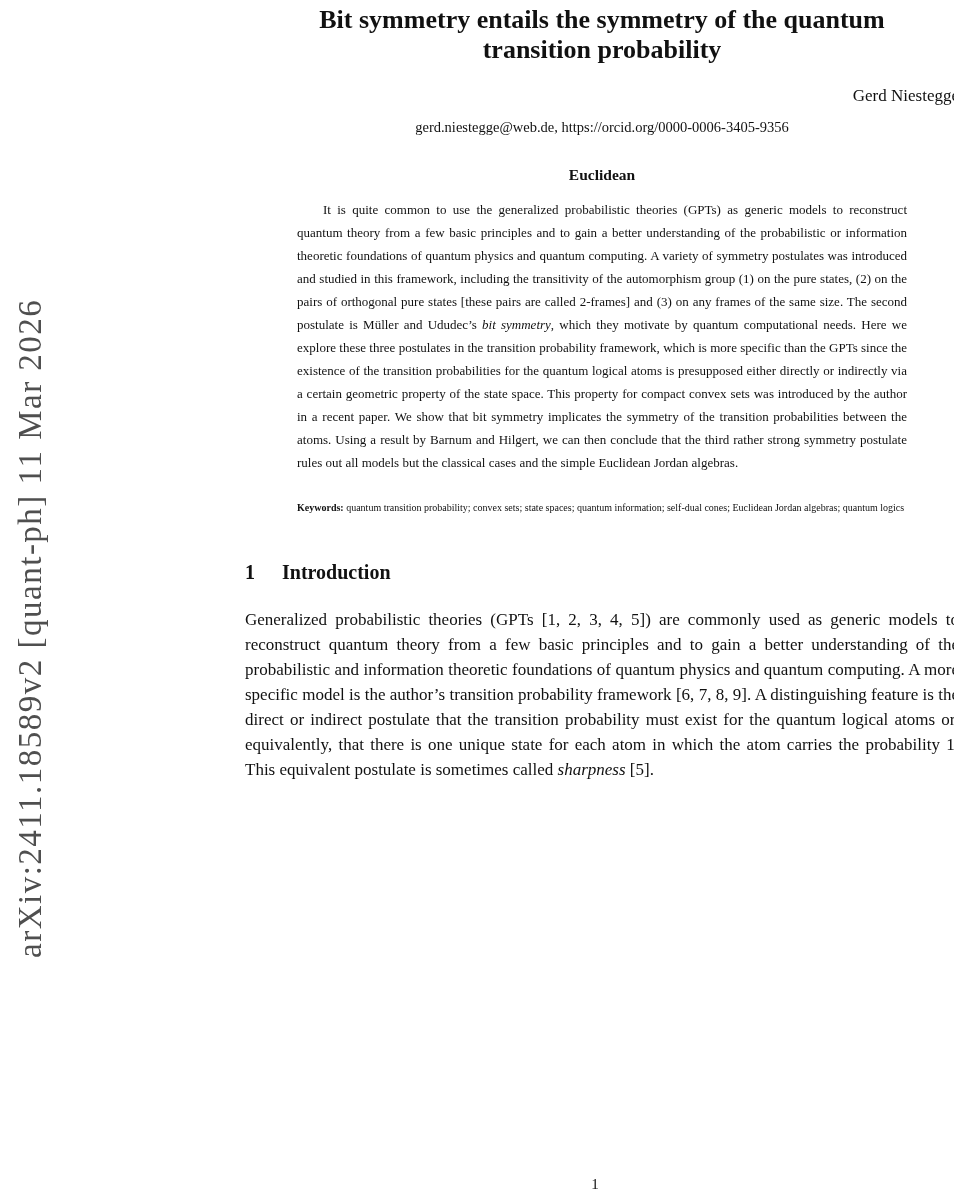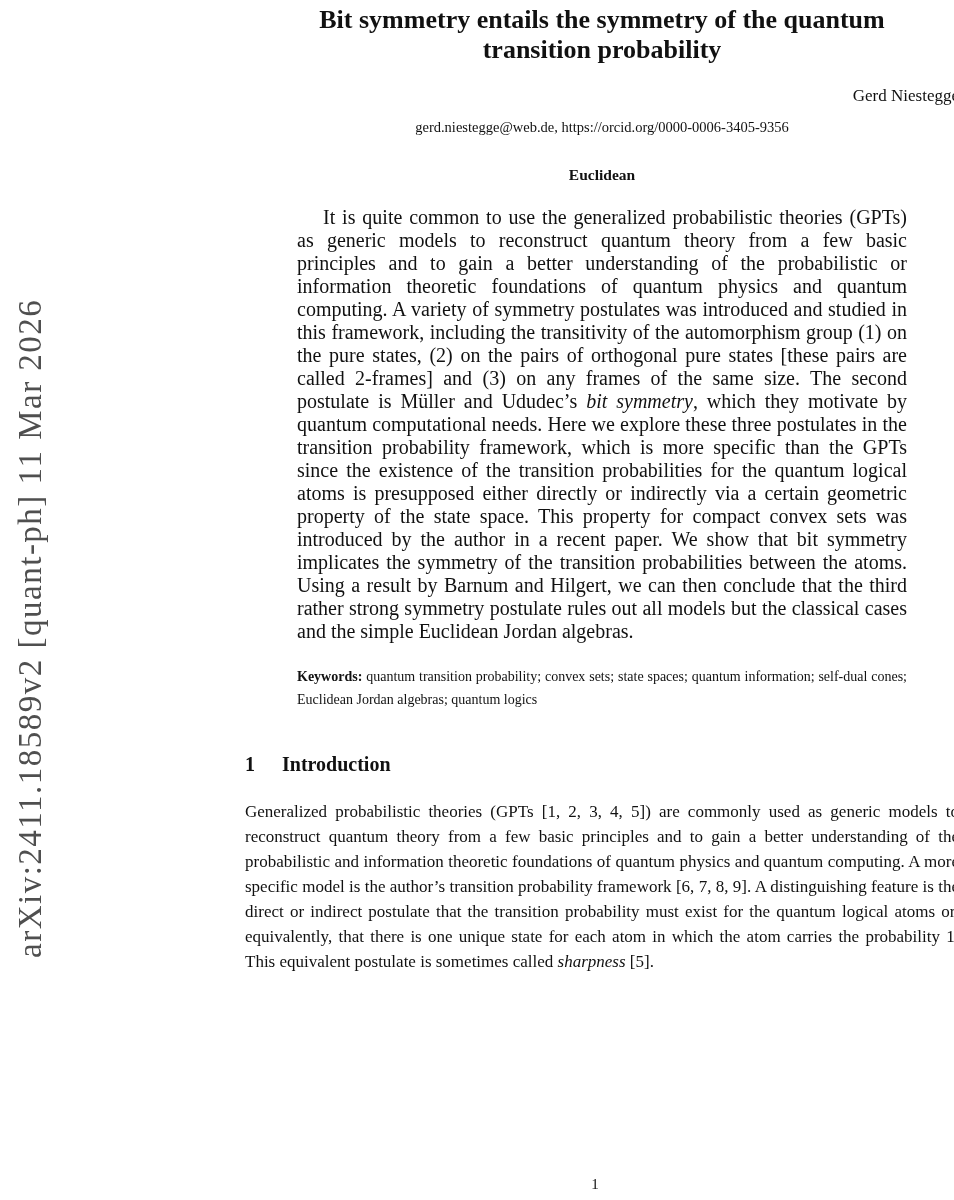--- a/index.html
+++ b/index.html
@@ -57,30 +57,30 @@
   }
 
   .abstract-heading {
     text-align: center;
     font-weight: bold;
     font-size: 15.5px;
     margin-top: 28px;
   }
 
   .abstract-body {
-    margin: 22px 52px 0 52px;
-    font-size: 20px;
+    margin: 14px 52px 0 52px;
+    font-size: 13px;
     line-height: 23px;
     text-align: justify;
     text-indent: 26px;
   }
 
   .keywords {
     margin: 22px 52px 16px 52px;
-    font-size: 14px;
+    font-size: 10px;
     line-height: 23px;
     text-align: justify;
   }
 
   .section-heading {
     margin-top: 42px;
     font-size: 20px;
     font-weight: bold;
   }
   .sec-num { margin-right: 27px; }

